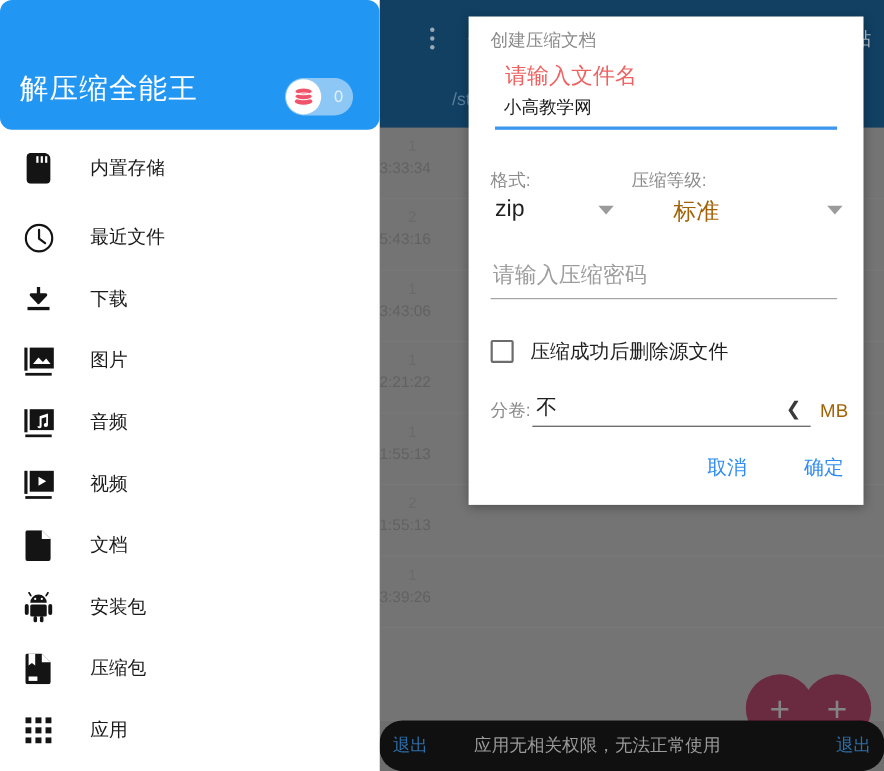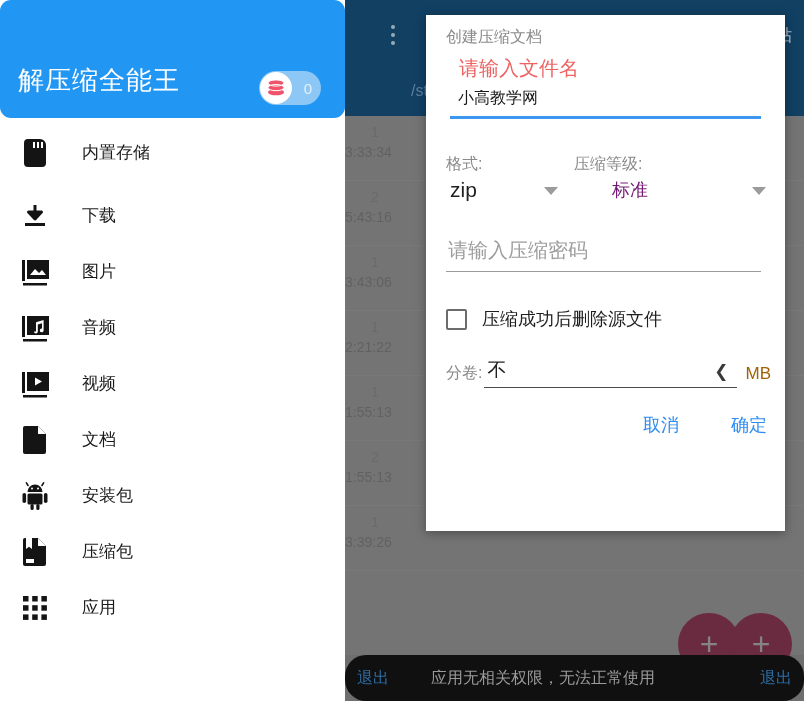--- a/index.html
+++ b/index.html
@@ -114,42 +114,42 @@
     background:#8c1f45;display:flex;align-items:center;justify-content:center;
     color:#b9b9b9;font-size:32px;line-height:1;z-index:2;
   }
   #scrim{
     position:absolute;left:0;top:116px;width:459px;height:539px;
     background:rgba(60,60,60,0.42);z-index:3;
   }
 
   
   #dialog{
-    position:absolute;left:81px;top:15px;width:359px;height:516px;
+    position:absolute;left:81px;top:15px;width:359px;height:444px;
     background:#ffffff;z-index:10;
     box-shadow:0 2px 10px rgba(0,0,0,0.35);
   }
   #dlg-title{
     position:absolute;left:20px;top:12px;font-size:16px;color:#8a8a8a;
   }
   #dlg-hint{
     position:absolute;left:33px;top:40px;font-size:20px;color:#ef6262;
   }
   #name-wrap{position:absolute;left:24px;top:74px;width:311px;}
   #name-input{
     width:100%;box-sizing:border-box;border:0;outline:0;
     font-family:inherit;font-size:16px;color:#171717;
     padding:0 0 8px 8px;background:transparent;
   }
   #name-underline{height:3px;background:#3d97ef;width:100%;}
 
   #fmt-label{position:absolute;left:20px;top:139px;font-size:16px;color:#8b8b8b;}
   #lvl-label{position:absolute;left:148px;top:139px;font-size:16px;color:#8b8b8b;}
   #fmt-val{position:absolute;left:24px;top:163px;font-size:21px;color:#1f1f1f;}
-  #lvl-val{position:absolute;left:186px;top:163px;font-size:18px;color:#701a75;}
+  #lvl-val{position:absolute;left:186px;top:163px;font-size:21px;color:#a16207;}
   .caret{
     position:absolute;width:0;height:0;
     border-left:7px solid transparent;border-right:7px solid transparent;
     border-top:8px solid #9b9b9b;
   }
   #fmt-caret{left:118px;top:172px;}
   #lvl-caret{left:326px;top:172px;}
 
   #pwd-wrap{position:absolute;left:20px;top:224px;width:315px;}
   #pwd-input{
@@ -338,20 +338,31 @@
             <rect x="9" y="3" width="2" height="6" fill="#ffffff"></rect>
             <rect x="13" y="3" width="2" height="6" fill="#ffffff"></rect>
             <rect x="17" y="3" width="2" height="6" fill="#ffffff"></rect>
           </svg>
         </div>
         <div class="nav-text">
           <span class="nav-label">内置存储</span>
         </div>
       </div>
 
+      <div class="nav-item">
+        <div class="nav-icon">
+          <svg width="27" height="27" viewBox="0 0 27 27" aria-hidden="true">
+            <circle cx="13.5" cy="13.5" r="12" fill="none" stroke="#141414" stroke-width="2"></circle>
+            <path d="M13.5 6v8l5.5 4" stroke="#141414" stroke-width="2" fill="none" stroke-linecap="round"></path>
+          </svg>
+        </div>
+        <div class="nav-text">
+          <span class="nav-label">最近文件</span>
+        </div>
+      </div>
 
       <div class="nav-item">
         <div class="nav-icon">
           <svg width="26" height="26" viewBox="0 0 26 26" aria-hidden="true">
             <path d="M13 2v12M13 16l-6.5-7h13L13 16z" stroke="#141414" stroke-width="3" fill="#141414" stroke-linejoin="round"></path>
             <rect x="3" y="20" width="20" height="3" fill="#141414"></rect>
           </svg>
         </div>
         <div class="nav-text">
           <span class="nav-label">下载</span>

